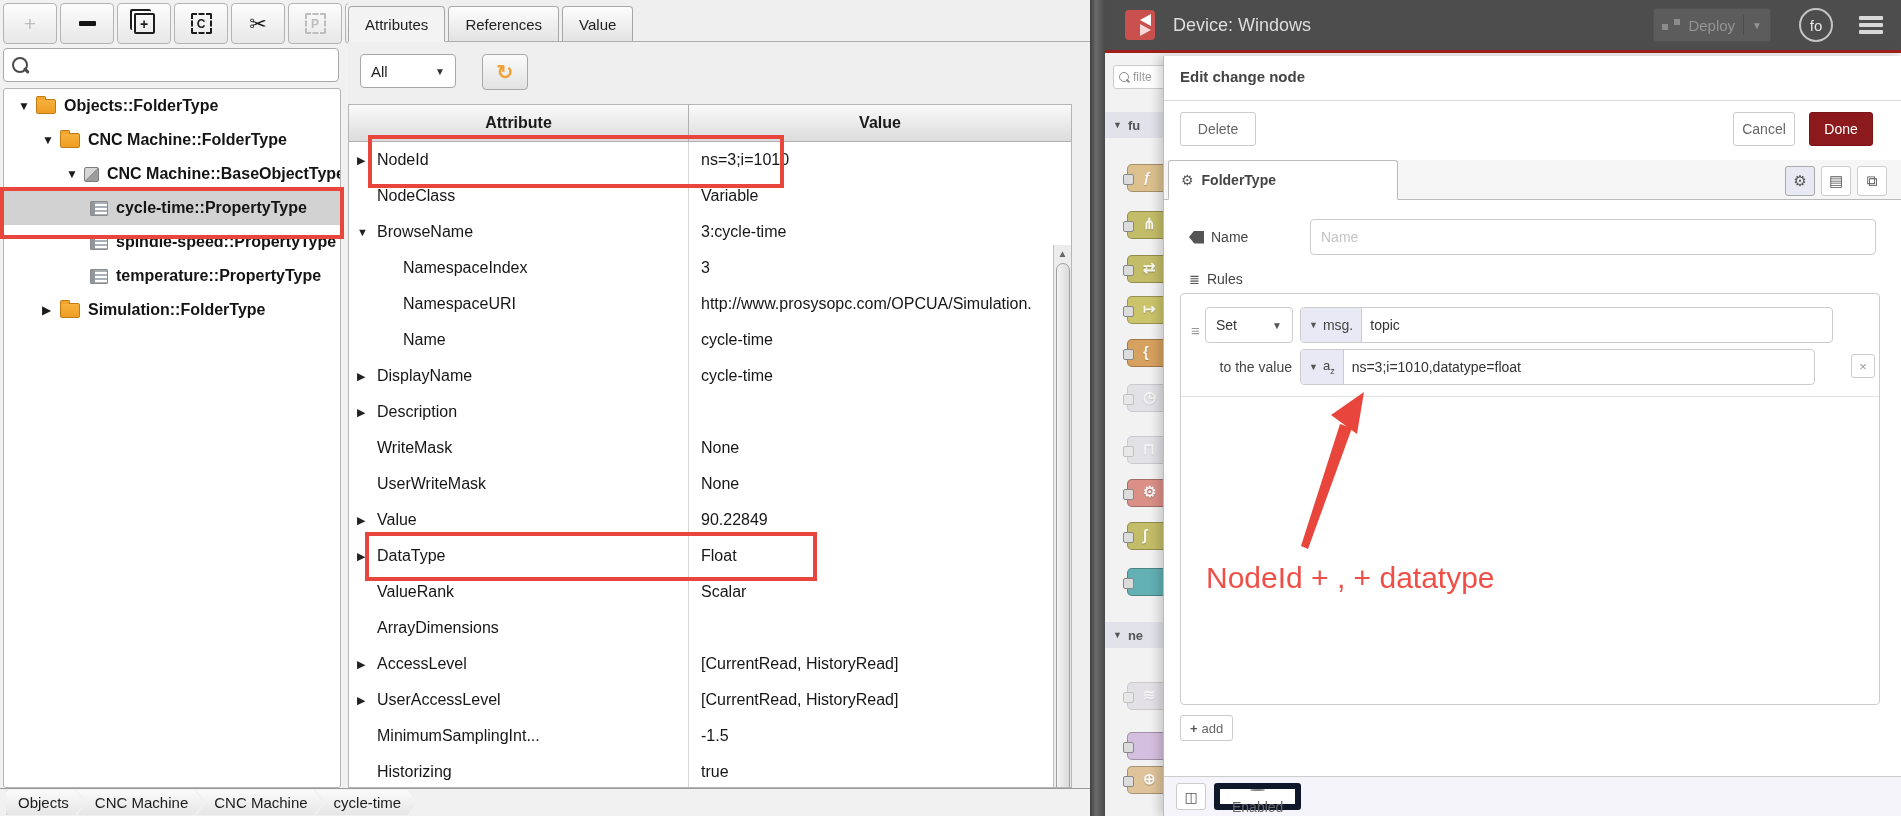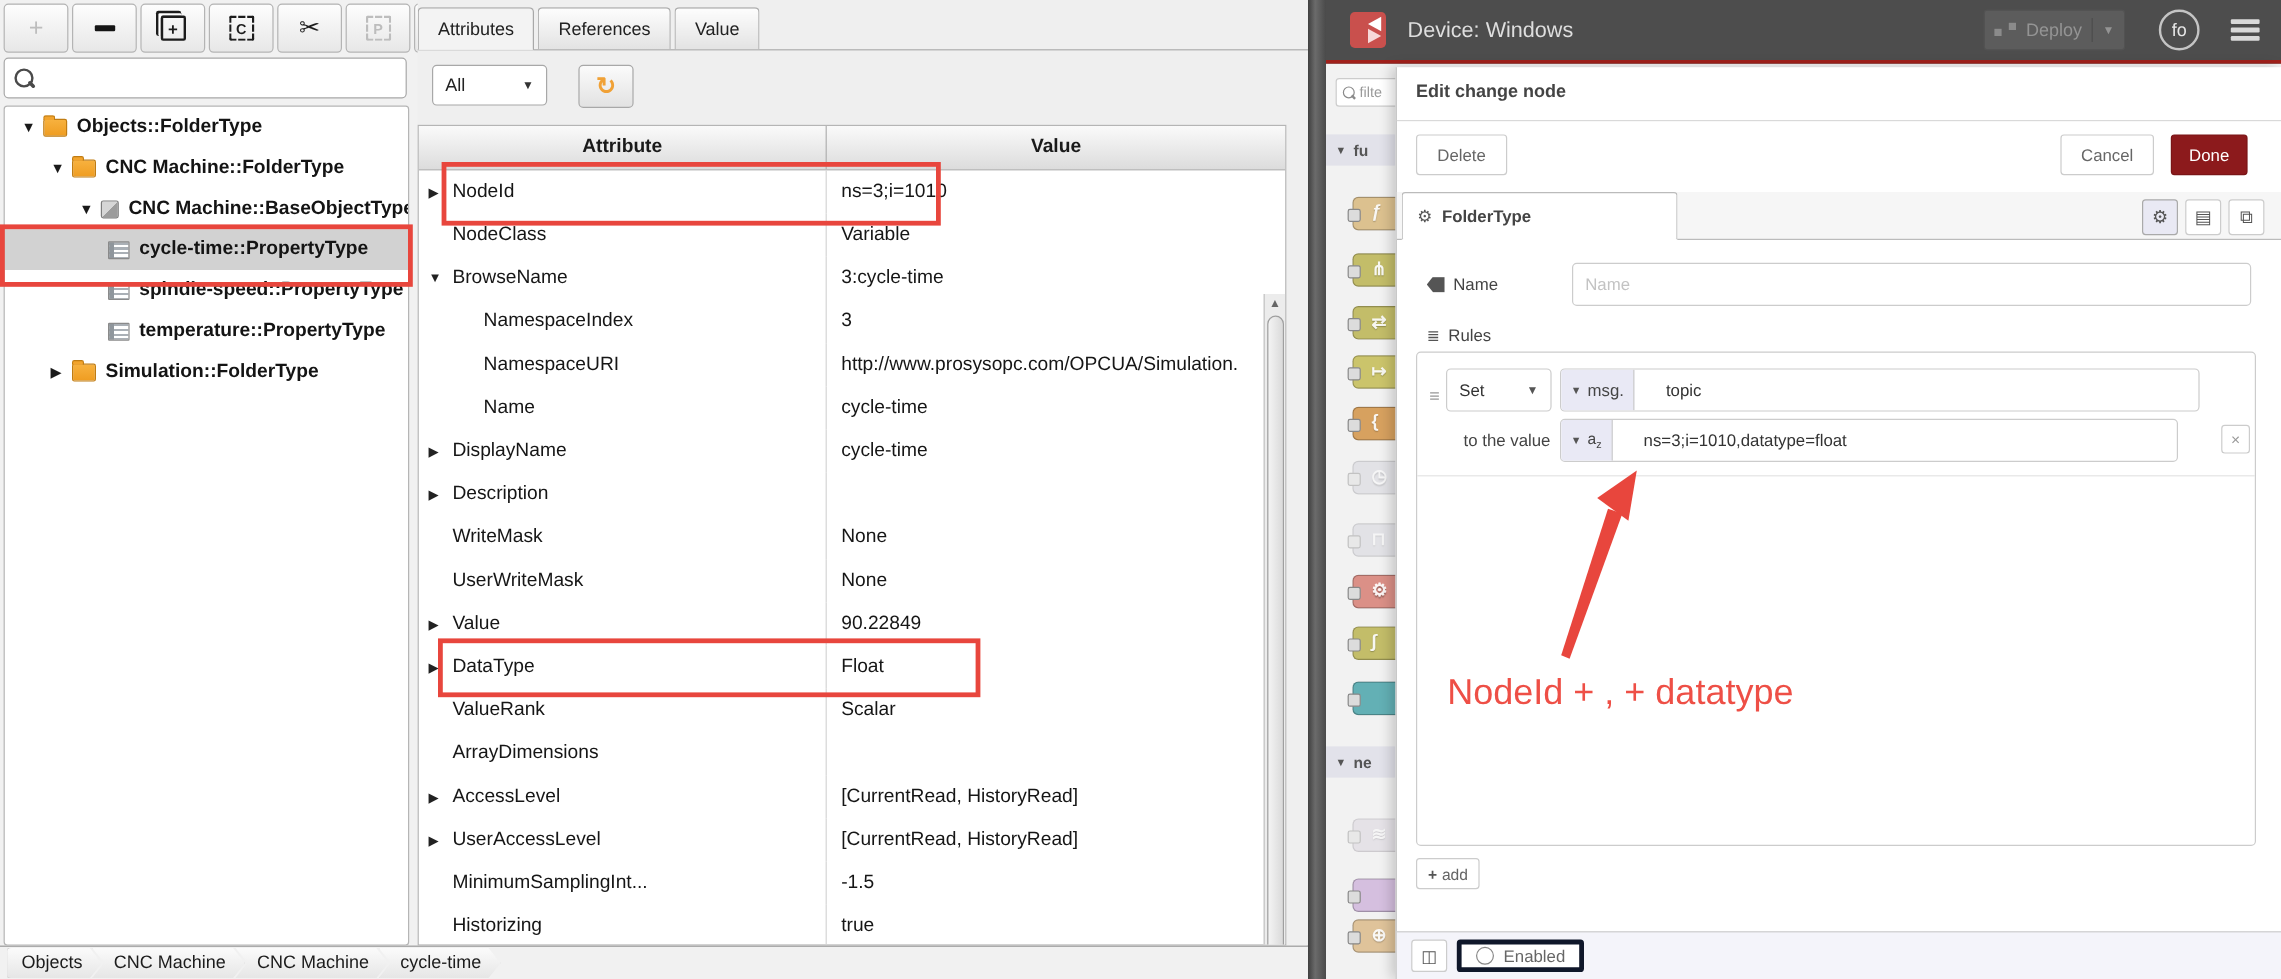--- a/index.html
+++ b/index.html
@@ -90,21 +90,21 @@
   .pnode{position:absolute;left:22px;width:44px;height:28px;border:1px solid rgba(0,0,0,.25);border-radius:5px;box-sizing:border-box;}
   .pnode .pport{position:absolute;left:-5px;top:9px;width:9px;height:9px;background:#dcdcdc;border:1px solid #888;border-radius:2px;}
   .pnode .pglyph{position:absolute;left:15px;top:3px;font-size:15px;font-weight:bold;color:rgba(255,255,255,.92);text-shadow:0 1px 1px rgba(0,0,0,.25);}
   .pnode.dim{opacity:.45;}
 
   #tray{position:absolute;left:58px;top:56px;width:738px;height:760px;background:#fff;border-left:1px solid #bbb;box-shadow:-4px 0 10px rgba(0,0,0,.18);box-sizing:border-box;}
   #traytitle{position:absolute;left:16px;top:12px;font-size:15px;font-weight:bold;color:#444;}
   #traysep{position:absolute;left:0;top:44px;width:100%;border-top:1px solid #d9d9d9;}
   .nrbtn{position:absolute;height:34px;border:1px solid #ccc;border-radius:3px;background:#fff;color:#666;font-size:14px;display:flex;align-items:center;justify-content:center;box-sizing:border-box;}
   #deletebtn{left:16px;top:56px;width:76px;}
-  #cancelbtn{right:106px;top:56px;width:78px;}
+  #cancelbtn{right:106px;top:56px;width:62px;}
   #donebtn{right:28px;top:56px;width:64px;background:#8c1a1c;border-color:#7a1517;color:#fff;}
   #tabsrow{position:absolute;left:0;top:104px;width:100%;height:40px;border-bottom:1px solid #bbb;box-sizing:border-box;background:#f6f6f6;}
   #proptab{position:absolute;left:4px;top:0;width:230px;height:40px;background:#fff;border:1px solid #bbb;border-bottom:1px solid #fff;border-radius:3px 3px 0 0;display:flex;align-items:center;gap:8px;padding-left:12px;box-sizing:border-box;font-size:14px;font-weight:bold;color:#444;}
   .gear{font-size:14px;color:#555;font-weight:normal;}
   #tabicons{position:absolute;right:14px;top:6px;display:flex;gap:6px;}
   .tico{width:30px;height:30px;border:1px solid #ccc;border-radius:3px;background:#fff;display:flex;align-items:center;justify-content:center;font-size:15px;color:#555;box-sizing:border-box;}
   .tico.active{background:#e9e9f4;border-color:#aaa;}
   #namerow{position:absolute;left:25px;top:163px;width:690px;height:36px;display:flex;align-items:center;}
   .tagicon{width:15px;height:13px;background:#555;clip-path:polygon(0 50%,35% 0,100% 0,100% 100%,35% 100%);display:inline-block;}
   .flabel{font-size:14px;color:#444;margin-left:7px;}
@@ -115,29 +115,29 @@
   #rulesbox{position:absolute;left:16px;top:237px;width:700px;height:412px;border:1px solid #ccc;border-radius:4px;background:#fff;box-sizing:border-box;}
   #ruleentry{position:absolute;left:0;top:0;width:100%;height:103px;border-bottom:1px solid #e4e4e4;box-sizing:border-box;}
   #draghandle{position:absolute;left:10px;top:28px;color:#999;font-size:15px;letter-spacing:-1px;}
   #setselect{position:absolute;left:24px;top:13px;width:88px;height:36px;border:1px solid #ccc;border-radius:4px;background:#fff;display:flex;align-items:center;justify-content:space-between;padding:0 10px;font-size:14px;color:#333;box-sizing:border-box;}
   #setselect .chev{font-size:10px;color:#555;}
   .tinput{position:absolute;height:36px;border:1px solid #ccc;border-radius:4px;background:#fff;display:flex;align-items:stretch;box-sizing:border-box;overflow:hidden;font-size:14px;color:#333;}
   #topicinput{left:119px;top:13px;width:533px;}
   #valueinput{left:119px;top:55px;width:515px;}
   .tiprefix{background:#e9e9f5;border-right:1px solid #ccc;display:flex;align-items:center;gap:5px;padding:0 8px;color:#444;}
   .tiprefix .chev{font-size:9px;color:#555;}
-  .tival{display:flex;align-items:center;padding-left:26px;white-space:nowrap;}
+  .tival{display:flex;align-items:center;padding-left:8px;white-space:nowrap;}
   .azsub{font-size:13px;} .azsub sub{font-size:9px;}
   #tolabel{position:absolute;left:0px;top:55px;width:111px;height:36px;display:flex;align-items:center;justify-content:flex-end;font-size:14px;color:#444;}
   #rulexbtn{position:absolute;left:670px;top:60px;width:24px;height:24px;border:1px solid #ccc;border-radius:3px;background:#fff;color:#999;font-size:13px;display:flex;align-items:center;justify-content:center;box-sizing:border-box;}
   #addbtn{position:absolute;left:16px;top:659px;height:26px;padding:0 9px;border:1px solid #ccc;border-radius:3px;background:#fff;color:#666;font-size:13px;display:flex;align-items:center;gap:4px;box-sizing:border-box;}
   #addbtn b{font-size:13px;color:#555;}
   #trayfooter{position:absolute;left:0;top:720px;width:100%;height:40px;background:#f4f4fa;border-top:1px solid #ccc;display:flex;align-items:center;padding-left:12px;gap:8px;box-sizing:border-box;}
   #bookbtn{width:30px;height:27px;border:1px solid #ccc;border-radius:3px;background:#fff;display:flex;align-items:center;justify-content:center;font-size:14px;color:#555;box-sizing:border-box;}
-  #enabledbtn{height:27px;border:4px solid #0f172a;border-radius:3px;background:#fff;display:flex;align-items:center;gap:8px;padding:0 12px;font-size:14px;color:#666;box-sizing:border-box;}
+  #enabledbtn{height:27px;border:6px solid #0f172a;border-radius:3px;background:#fff;display:flex;align-items:center;gap:8px;padding:0 12px;font-size:14px;color:#666;box-sizing:border-box;flex-direction:column;}
   .ocircle{width:13px;height:13px;border:1.5px solid #888;border-radius:50%;display:inline-block;}
 
   #annot-arrow{position:absolute;left:0;top:0;pointer-events:none;}
   #annot-text{position:absolute;left:42px;top:505px;font-size:30px;color:#ee4f46;white-space:nowrap;pointer-events:none;
     text-shadow:0 0 3px #fff,0 0 3px #fff,0 0 5px #fff,0 0 6px #fff,2px 2px 3px #fff,-2px 2px 3px #fff,2px -2px 3px #fff,-2px -2px 3px #fff;}
 </style>
 </head>
 <body>
 
 <div id="stage">

